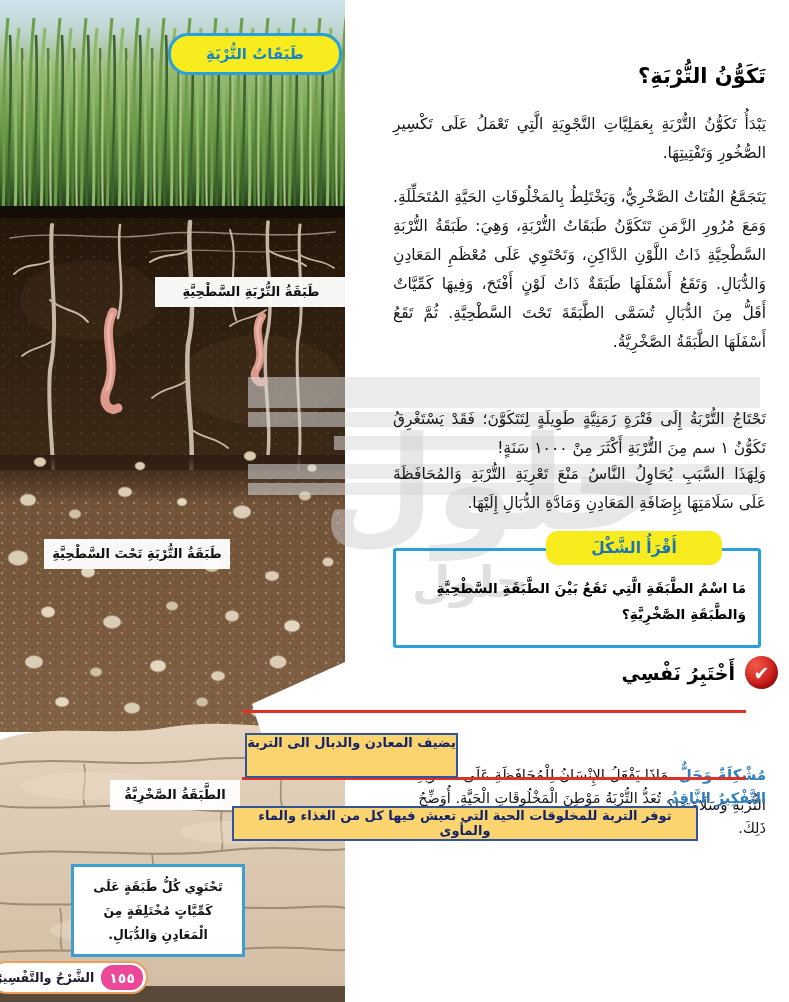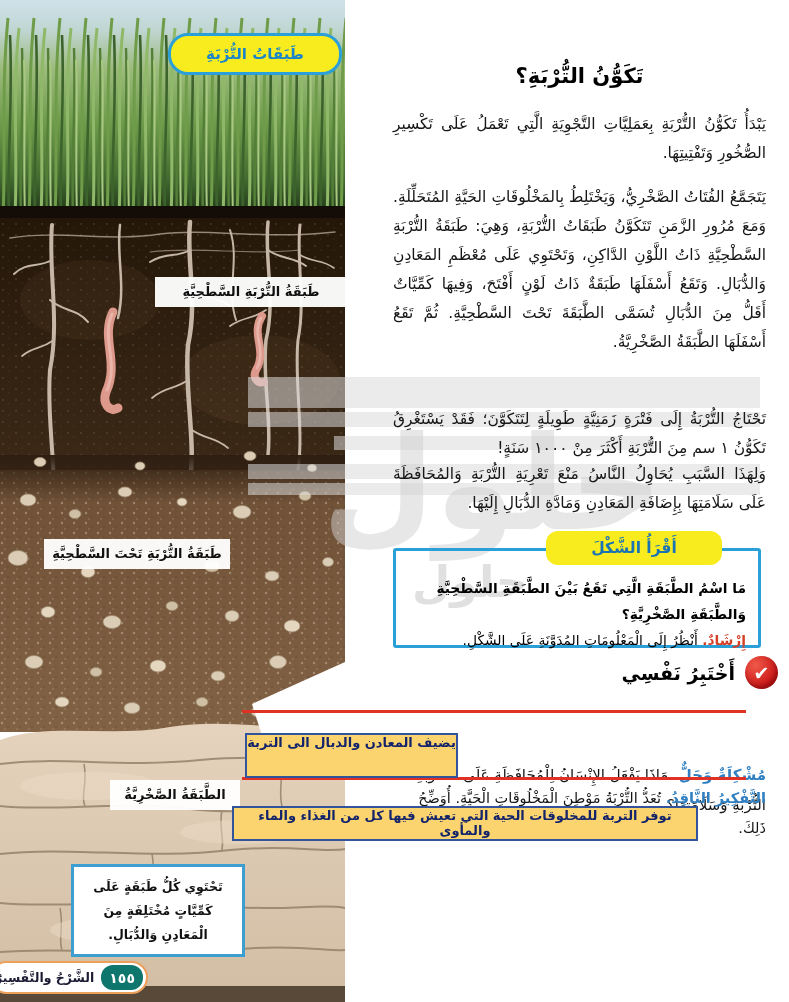--- a/index.html
+++ b/index.html
@@ -28,21 +28,21 @@
     color:#1a85c8;font-weight:bold;font-size:15px;
     display:flex;align-items:center;justify-content:center;
   }
   
   .wm{z-index:1;pointer-events:none;}
   .wm-bar{position:absolute;background:#dadada;opacity:.55;z-index:1;}
   .wm-big{left:322px;top:408px;font-size:130px;color:#d0d0d0;opacity:.5;font-weight:bold;}
   .wm-mid{left:412px;top:556px;font-size:44px;color:#d9d9d9;opacity:.8;font-weight:bold;}
   .wm-latin{left:530px;top:598px;font-size:23px;color:#a9d5e9;letter-spacing:7px;direction:ltr;}
   
-  .tcol{left:393px;width:373px;direction:rtl;text-align:center;color:#161616;z-index:2;}
+  .tcol{left:393px;width:373px;direction:rtl;text-align:right;color:#161616;z-index:2;}
   .page-title{font-size:21px;font-weight:bold;color:#000;}
   .body-p{font-size:15.5px;font-weight:500;line-height:29px;text-align:justify;}
   
   .readfig{
     left:393px;top:548px;width:368px;height:100px;z-index:2;
     border:3px solid #2ba0d8;border-radius:3px;direction:rtl;
     padding:24px 12px 6px 10px;box-sizing:border-box;background:transparent;
   }
   .readfig-tab{
     position:absolute;top:-20px;right:36px;width:176px;height:34px;
@@ -75,21 +75,21 @@
     box-sizing:border-box;
   }
   
   .footer-cap{
     position:absolute;left:-10px;top:961px;width:158px;height:33px;z-index:4;
     background:#fff;border:2.5px solid #eda05a;border-radius:18px;
     display:flex;flex-direction:row;align-items:center;direction:rtl;
     padding:0 3px;box-sizing:border-box;gap:7px;
   }
   .footer-num{
-    background:#0f766e;color:#fff;font-weight:bold;font-size:14px;
+    background:#ec4899;color:#fff;font-weight:bold;font-size:14px;
     width:46px;height:25px;border-radius:12px;
     display:flex;align-items:center;justify-content:center;
   }
   .footer-label{color:#1b1b33;font-weight:bold;font-size:12.5px;white-space:nowrap;}
 </style>
 </head>
 <body>
 
 <div class="page">
 
@@ -276,24 +276,20 @@
   <p class="abs tcol body-p" style="top:94px;">يَبْدَأُ تَكَوُّنُ التُّرْبَةِ بِعَمَلِيَّاتِ التَّجْوِيَةِ الَّتِي تَعْمَلُ عَلَى تَكْسِيرِ الصُّخُورِ وَتَفْتِيتِهَا.</p>
   <p class="abs tcol body-p" style="top:167px;">يَتَجَمَّعُ الفُتَاتُ الصَّخْرِيُّ، وَيَخْتَلِطُ بِالمَخْلُوقَاتِ الحَيَّةِ المُتَحَلِّلَةِ. وَمَعَ مُرُورِ الزَّمَنِ تَتَكَوَّنُ طَبَقَاتُ التُّرْبَةِ، وَهِيَ: طَبَقَةُ التُّرْبَةِ السَّطْحِيَّةِ ذَاتُ اللَّوْنِ الدَّاكِنِ، وَتَحْتَوِي عَلَى مُعْظَمِ المَعَادِنِ وَالدُّبَالِ. وَتَقَعُ أَسْفَلَهَا طَبَقَةٌ ذَاتُ لَوْنٍ أَفْتَحَ، وَفِيهَا كَمِّيَّاتٌ أَقَلُّ مِنَ الدُّبَالِ تُسَمَّى الطَّبَقَةَ تَحْتَ السَّطْحِيَّةِ. ثُمَّ تَقَعُ أَسْفَلَهَا الطَّبَقَةُ الصَّخْرِيَّةُ.</p>
   <p class="abs tcol body-p" style="top:389px;">تَحْتَاجُ التُّرْبَةُ إِلَى فَتْرَةٍ زَمَنِيَّةٍ طَوِيلَةٍ لِتَتَكَوَّنَ؛ فَقَدْ يَسْتَغْرِقُ تَكَوُّنُ ١ سم مِنَ التُّرْبَةِ أَكْثَرَ مِنْ ١٠٠٠ سَنَةٍ!</p>
   <p class="abs tcol body-p" style="top:444px;">وَلِهَذَا السَّبَبِ يُحَاوِلُ النَّاسُ مَنْعَ تَعْرِيَةِ التُّرْبَةِ وَالمُحَافَظَةَ عَلَى سَلَامَتِهَا بِإِضَافَةِ المَعَادِنِ وَمَادَّةِ الدُّبَالِ إِلَيْهَا.</p>
 
   <div class="abs readfig">
     <div class="readfig-tab">
       <span>أَقْرَأُ الشَّكْلَ</span>
     </div>
     <div class="readfig-q">مَا اسْمُ الطَّبَقَةِ الَّتِي تَقَعُ بَيْنَ الطَّبَقَةِ السَّطْحِيَّةِ وَالطَّبَقَةِ الصَّخْرِيَّةِ؟</div>
-    <div class="readfig-hint">
-      <span class="hint-label">إِرْشَادٌ.</span>
-      <span>أَنْظُرُ إِلَى الْمَعْلُومَاتِ المُدَوَّنَةِ عَلَى الشَّكْلِ.</span>
-    </div>
   </div>
 
   <div class="abs selftest-header">
     <div class="check-badge">✔</div>
     <div class="selftest-title">أَخْتَبِرُ نَفْسِي</div>
   </div>
 
   <div class="abs redline" style="left:242px;top:710px;width:504px;"></div>
   <div class="abs tcol q-block" style="top:760px;">
     <span class="q-label">مُشْكِلَةٌ وَحَلٌّ.</span>

